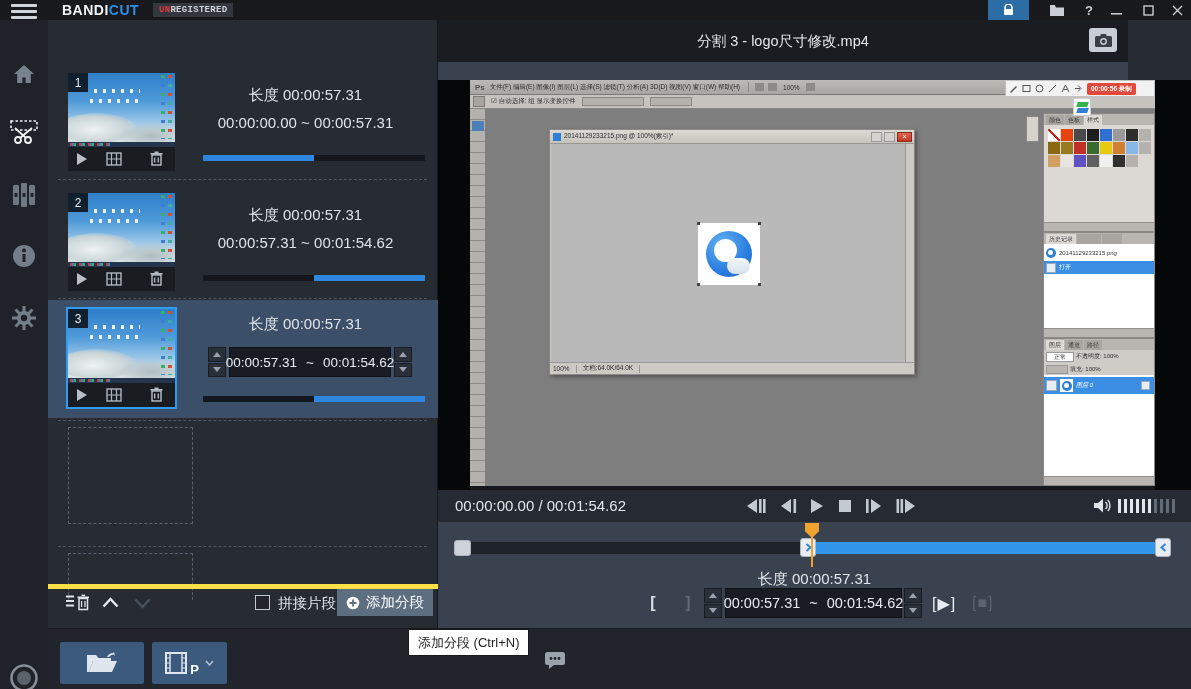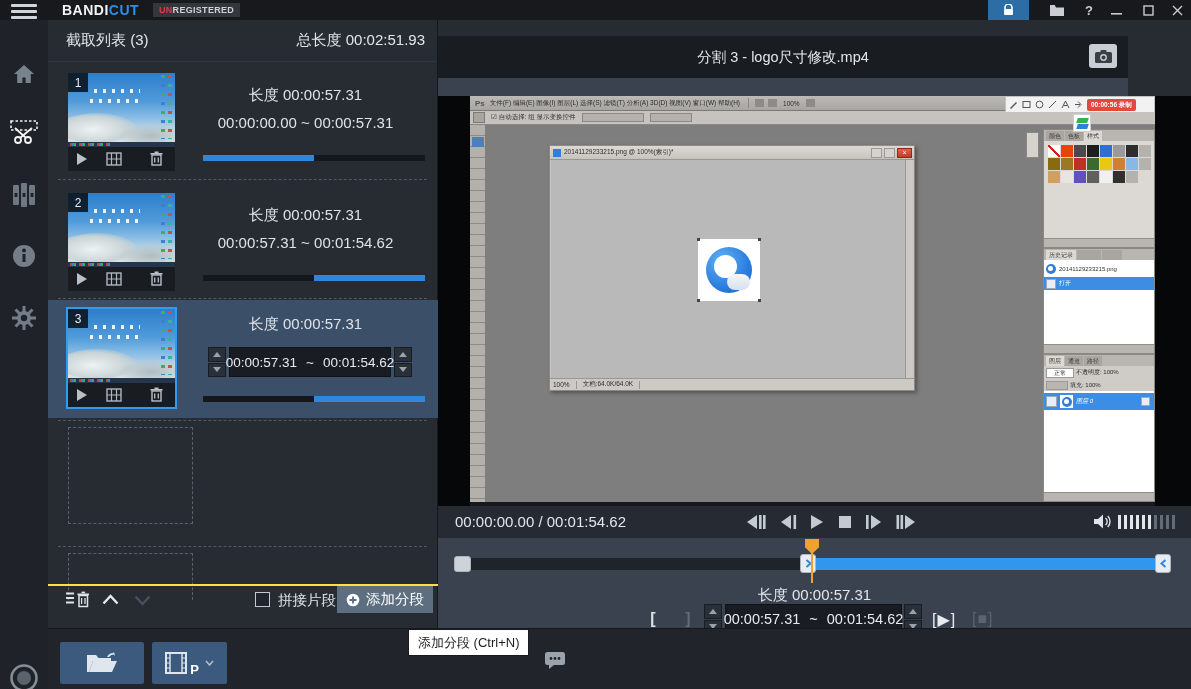--- a/index.html
+++ b/index.html
@@ -5,21 +5,21 @@
   html,body{margin:0;padding:0;background:#101215;}
   body{font-family:"Liberation Sans","DejaVu Sans",sans-serif;}
   .app{position:relative;width:1191px;height:689px;background:#272c33;overflow:hidden;color:#dfe3e8;font-size:15px;}
   .abs{position:absolute;}
   svg{display:block;}
   
   .topbar{position:absolute;left:0;top:0;width:1191px;height:20px;background:#17191d;z-index:20;}
   .hamburger span{display:block;width:26px;height:3px;background:#cfd4da;margin-bottom:3px;border-radius:1px;}
   .logo{font-weight:bold;font-size:14px;letter-spacing:.5px;}
   .logo .a{color:#f2f4f6;} .logo .b{color:#2e8fe8;}
-  .badge{background:#33373d;height:14px;line-height:14px;padding:0 6px;font-size:9px;font-weight:bold;letter-spacing:.3px;}
+  .badge{background:#33373d;height:14px;line-height:14px;padding:0 6px;font-size:9px;font-weight:bold;letter-spacing:.3px;font-family:Liberation Mono, monospace;}
   .badge .un{color:#e03c3c;} .badge .reg{color:#cfd3d8;}
   .winbtn{display:flex;align-items:center;justify-content:center;height:20px;}
   .lockbtn{background:#2c6da6;}
   
   .rail{position:absolute;left:0;top:20px;width:48px;height:669px;background:#1f2329;}
   
   .lpanel{position:absolute;left:48px;top:20px;width:390px;height:608px;background:#272c33;border-right:1px solid #14171b;box-sizing:border-box;}
   .lp-head{position:absolute;left:0;top:0;width:100%;height:42px;border-bottom:1px solid #31373f;box-sizing:border-box;}
   .clip-row{position:absolute;left:0;width:390px;height:113px;}
   .clip-row.sel{background:#3b5068;height:118px;}
@@ -40,28 +40,28 @@
   .tb-sliver{position:absolute;left:0;right:0;bottom:0;height:5px;background:#24364d;}
   .tb-sliver i{position:absolute;left:2px;top:1px;width:40px;height:3px;display:block;
     background:repeating-linear-gradient(90deg,#d04030 0 2px,#3e7fd0 2px 4px,#3fae62 4px 6px,rgba(0,0,0,0) 6px 9px);}
   .numbadge{position:absolute;left:0;top:0;width:20px;height:19px;background:rgba(8,10,12,.82);color:#e9ebee;
     font-size:12px;display:flex;align-items:center;justify-content:center;}
   .thumb-ctrl{position:absolute;left:0;right:0;bottom:0;height:24px;background:#191d22;}
   .cliptext{font-size:15px;color:#dfe3e8;text-align:center;position:absolute;left:135px;width:245px;}
   .progress{position:absolute;left:155px;top:91px;width:222px;height:6px;background:#14171c;}
   .pfill{position:absolute;top:0;height:6px;background:#2e86df;}
   .emptyslot{position:absolute;left:20px;width:125px;height:97px;border:1px dashed #5a6470;box-sizing:border-box;}
-  .lp-toolbar{position:absolute;left:0;top:564px;width:390px;height:28px;border-top:2px solid #fde047;box-sizing:border-box;text-align:right;}
+  .lp-toolbar{position:absolute;left:0;top:564px;width:390px;height:28px;border-top:5px solid #fde047;box-sizing:border-box;text-align:right;}
   .checkbox{position:absolute;width:15px;height:15px;border:1px solid #c3c9d0;background:rgba(0,0,0,.15);box-sizing:border-box;}
   .addbtn{position:absolute;left:289px;top:0;width:96px;height:27px;background:#5c6e80;display:flex;align-items:center;justify-content:center;gap:6px;color:#fff;font-size:14.5px;}
   
   .bbar{position:absolute;left:48px;top:628px;width:1143px;height:61px;background:#21252b;border-top:1px solid #15181c;box-sizing:border-box;}
   .bluebtn{background:#3b5a7e;border-radius:2px;display:flex;align-items:center;justify-content:center;}
   
-  .rpanel{position:absolute;left:438px;top:36px;width:690px;height:608px;background:#3a4250;}
+  .rpanel{position:absolute;left:438px;top:20px;width:690px;height:608px;background:#3a4250;}
   .rp-title{position:absolute;left:0;top:0;width:100%;height:42px;background:#191c21;}
   .videoarea{position:absolute;left:0;top:42px;width:753px;height:428px;background:#060708;overflow:hidden;margin-top:18px;}
   .playbar{position:absolute;left:0;top:470px;width:753px;height:32px;background:#262b33;}
   .transport{position:absolute;left:307px;top:4px;width:172px;height:24px;display:flex;align-items:center;justify-content:space-between;}
   .volbars{position:absolute;top:9px;height:14px;}
   .sliderzone{position:absolute;left:0;top:502px;width:753px;height:106px;background:#3a4250;}
   .track{position:absolute;left:24px;top:20px;width:704px;height:12px;background:#1f242b;border-radius:2px;}
   .track-blue{position:absolute;left:348px;top:0;width:356px;height:12px;background:#3296ec;}
   .handle{position:absolute;background:#e9edf1;border:1px solid #aeb6bd;border-radius:3px;box-sizing:border-box;display:flex;align-items:center;justify-content:center;}
   .marker{position:absolute;left:367px;top:1px;width:14px;height:15px;background:#f0a22e;
@@ -217,24 +217,20 @@
     </div>
     <div class="abs" style="left:9px;top:643px;">
       <span><svg width="30" height="30" viewBox="0 0 30 30">
             <circle cx="15" cy="15" r="12.5" fill="none" stroke="#858d97" stroke-width="2.6"></circle>
             <circle cx="15" cy="15" r="7" fill="#5b626c"></circle>
           </svg></span>
     </div>
   </div>
 
   <div class="lpanel">
-    <div class="lp-head">
-      <div class="abs" style="left:18px;top:11px;color:#e2e6ea;">截取列表 (3)</div>
-      <div class="abs" style="right:12px;top:11px;color:#e2e6ea;">总长度 00:02:51.93</div>
-    </div>
 
     <div class="clip-row" style="top:44px;">
       <div class="thumb">
         <div class="thumb-img">
           <div class="cloud1"></div>
             <div class="cloud2"></div>
             <div class="ico-colA"></div>
             <div class="ico-colB"></div>
           <div class="dotsrow" style="left:26px;top:16px;width:46px;"></div>
             <div class="dotsrow" style="left:22px;top:26px;width:54px;"></div>

